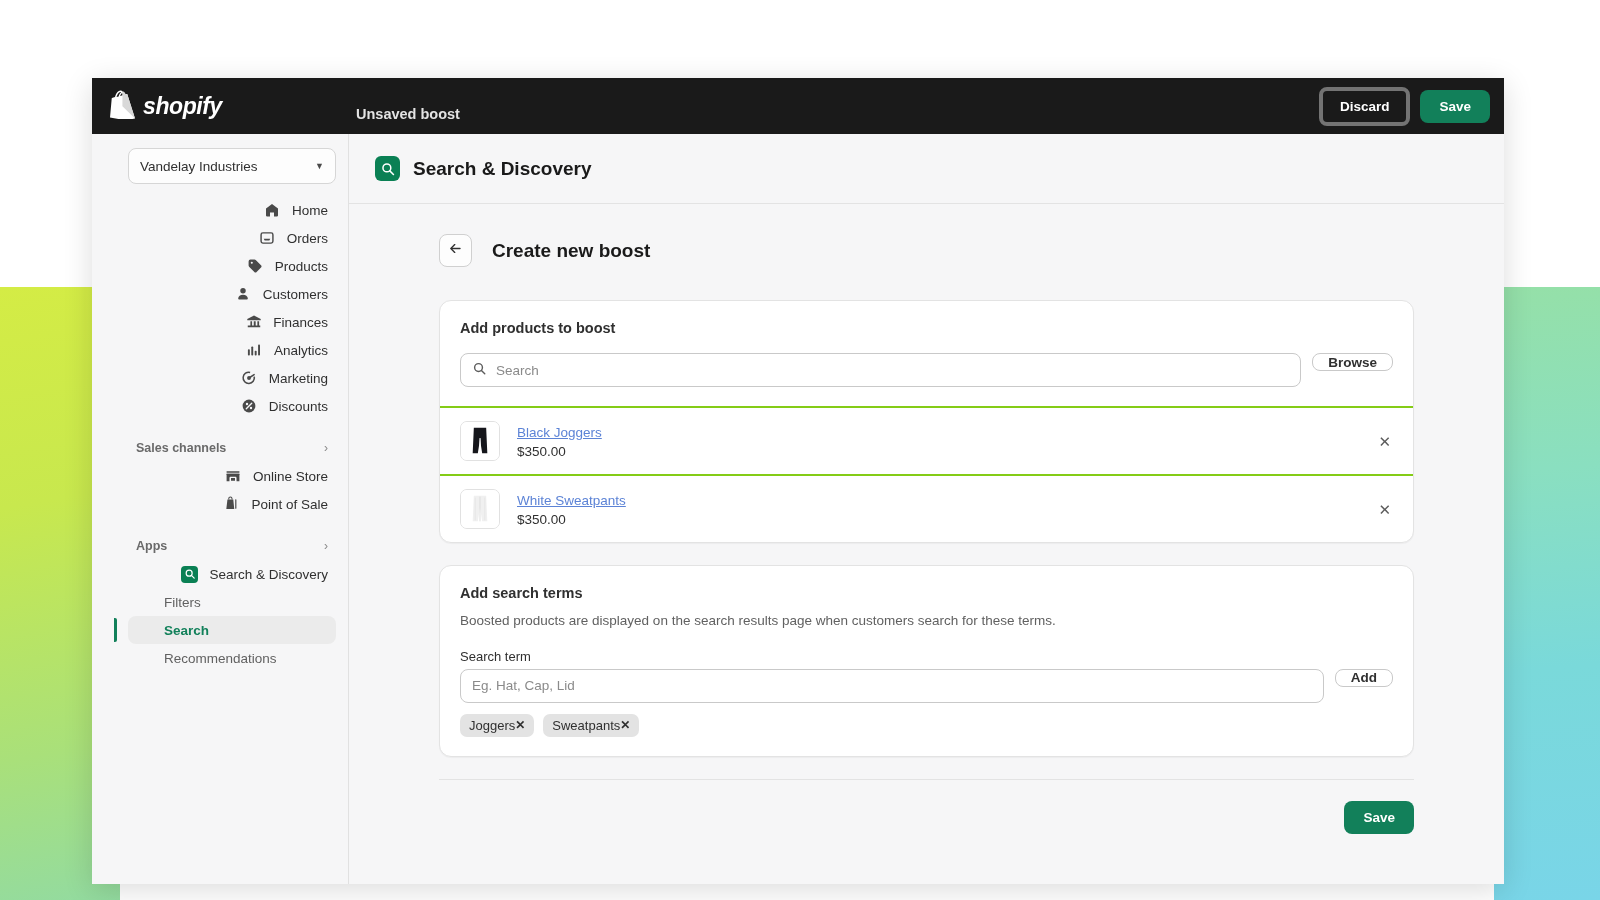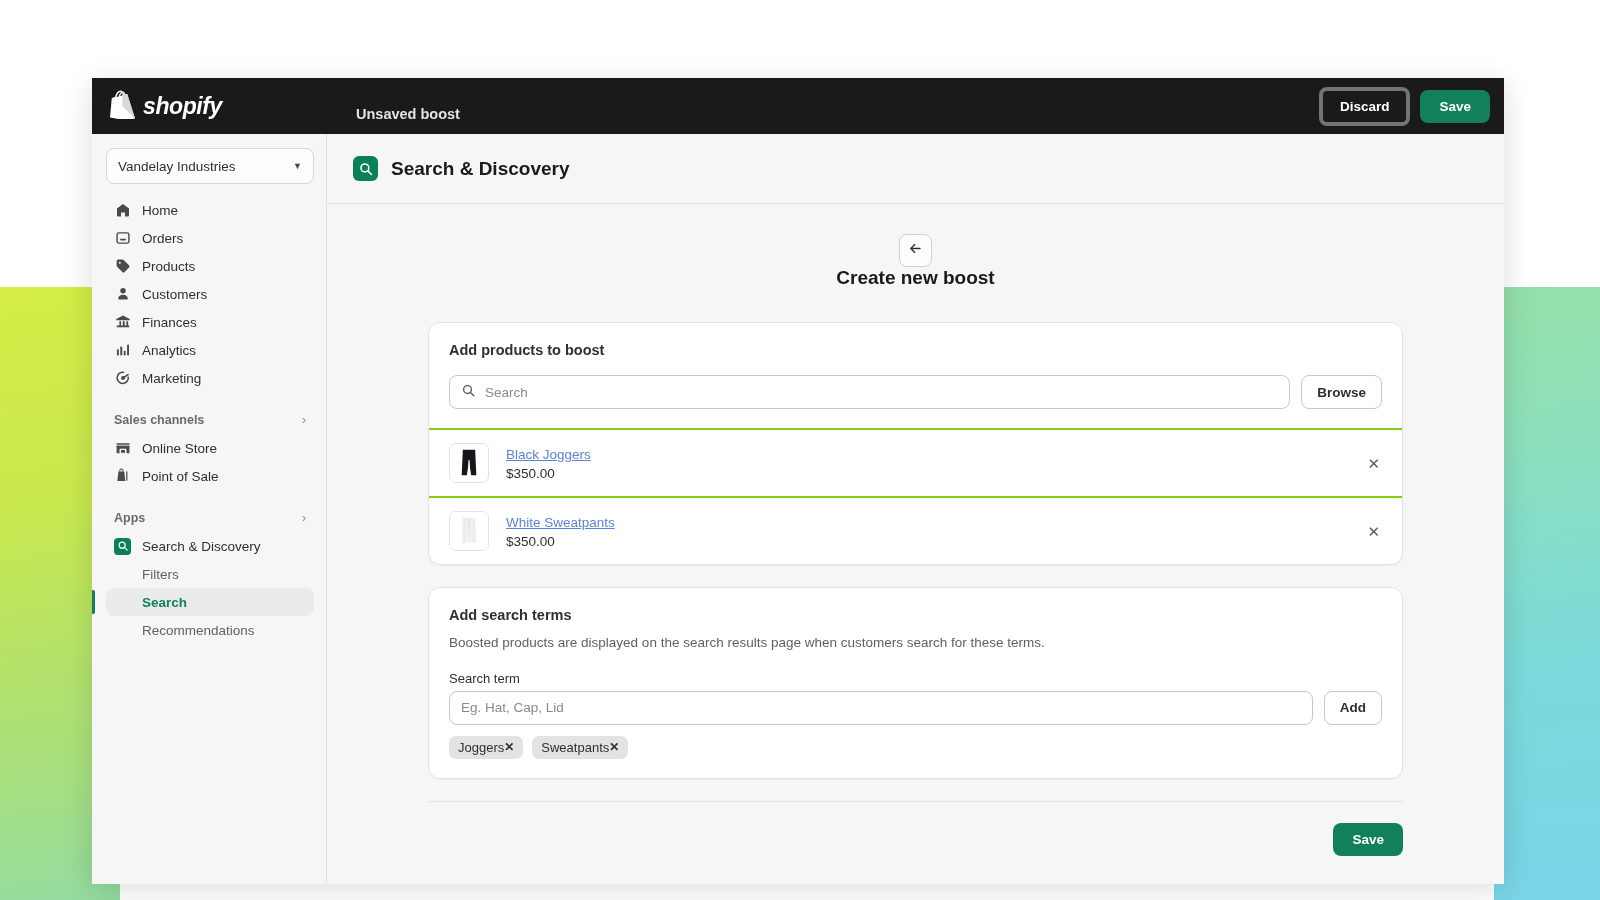--- a/index.html
+++ b/index.html
@@ -56,21 +56,21 @@
     padding: 8px 17px; cursor: pointer;
     font-family: inherit;
   }
   .btn-save-top {
     background: #12805a; color: #ffffff; border: none;
     border-radius: 8px; font-size: 13.5px; font-weight: 600;
     padding: 9px 19px; cursor: pointer; font-family: inherit;
   }
 
   
-  .body-split { display: flex; height: 750px; }
+  .body-split { display: flex; height: 750px; margin-left: 22px; }
 
   
   .sidebar {
     width: 235px; flex: 0 0 235px;
     background: #f6f6f7;
     border-right: 1px solid #e1e1e1;
     padding: 14px 12px 0 14px;
     position: relative;
   }
   .store-switcher {
@@ -79,21 +79,21 @@
     border-radius: 8px; height: 36px;
     padding: 0 11px; margin-bottom: 12px;
     cursor: pointer;
   }
   .store-name { font-size: 13.5px; color: #303030; font-weight: 400; }
   .caret { margin-left: auto; color: #4a4a4a; font-size: 9px; }
 
   .nav-item {
     display: flex; align-items: center; gap: 11px;
     height: 28px; padding: 0 8px; border-radius: 8px;
-    cursor: pointer; margin-bottom: 0px;
+    cursor: pointer; margin-bottom: 0px; justify-content: flex-end;
   }
   .nav-item .ico { width: 17px; height: 17px; display: flex; align-items: center; justify-content: center; flex: 0 0 17px; }
   .nav-item .lbl { font-size: 13.5px; color: #303030; font-weight: 400; }
 
   .section-head {
     display: flex; align-items: center;
     height: 28px; padding: 0 8px; margin-top: 14px;
     cursor: pointer;
   }
   .section-head .lbl { font-size: 12.5px; color: #6a6a6a; font-weight: 600; }
@@ -122,21 +122,21 @@
     height: 70px; display: flex; align-items: center;
     padding: 0 26px; border-bottom: 1px solid #e3e3e3;
     background: #f6f6f7;
   }
   .app-header .app-icon-sq { width: 25px; height: 25px; border-radius: 6px; flex: 0 0 25px; }
   .app-header-title { font-size: 19px; font-weight: 700; color: #1a1a1a; margin-left: 13px; }
 
   .content-scroll { flex: 1; overflow: hidden; padding: 0 0 0 0; }
   .content-inner { width: 975px; margin: 0 auto; padding-top: 30px; }
 
-  .page-head { display: flex; align-items: center; margin-bottom: 33px; flex-direction: column; }
+  .page-head { display: flex; align-items: center; gap: 20px; margin-bottom: 33px; }
   .back-btn {
     width: 33px; height: 33px; border: 1px solid #d0d0d0; border-radius: 8px;
     background: #fdfdfd; display: flex; align-items: center; justify-content: center;
     cursor: pointer;
   }
   .page-title { font-size: 19px; font-weight: 700; color: #1a1a1a; }
 
   .card {
     background: #ffffff; border: 1px solid #e3e3e3; border-radius: 12px;
     box-shadow: 0 1px 1px rgba(0,0,0,0.04);
@@ -152,21 +152,21 @@
     height: 34px; padding: 0 11px;
   }
   .input-wrap input {
     border: none; outline: none; flex: 1;
     font-size: 13.5px; font-family: inherit; color: #303030; background: transparent;
   }
   .input-wrap input::placeholder { color: #8a8a8a; }
   .btn-outline {
     border: 1px solid #c9c9c9; border-radius: 8px; background: #ffffff;
     font-size: 13.5px; font-weight: 600; color: #303030;
-    padding: 0 15px; height: 34px; cursor: pointer; font-family: inherit;
+    padding: 0 15px; height: 18px; cursor: pointer; font-family: inherit;
   }
 
   .prod-row {
     display: flex; align-items: center;
     padding: 13px 20px; border-top: 2px solid #84cc16;
   }
   .thumb {
     width: 40px; height: 40px; border-radius: 7px;
     border: 1px solid #e1e1e1; background: #ffffff;
     overflow: hidden; flex: 0 0 40px; position: relative;
@@ -297,20 +297,31 @@
         <span class="ico">
           <svg width="16" height="16" viewBox="0 0 20 20" fill="none" stroke="#4a4a4a" stroke-width="1.9">
               <path d="M16.5 8.3A7 7 0 1 1 11.4 3"></path>
               <path d="M10 10l6.4-4.2" stroke-linecap="round"></path>
               <circle cx="10" cy="10" r="2.4" fill="#4a4a4a" stroke="none"></circle>
             </svg>
         </span>
         <span class="lbl">Marketing</span>
       </div>
 
+      <div class="nav-item">
+        <span class="ico">
+          <svg width="16" height="16" viewBox="0 0 20 20" fill="#4a4a4a">
+              <circle cx="10" cy="10" r="8"></circle>
+              <path d="M6.6 13.4 13.4 6.6" stroke="#f6f6f7" stroke-width="1.7" stroke-linecap="round"></path>
+              <circle cx="7.5" cy="7.5" r="1.5" fill="#f6f6f7"></circle>
+              <circle cx="12.5" cy="12.5" r="1.5" fill="#f6f6f7"></circle>
+            </svg>
+        </span>
+        <span class="lbl">Discounts</span>
+      </div>
 
       <div class="section-head">
         <span class="lbl">Sales channels</span>
         <span class="chev">›</span>
       </div>
 
       <div class="nav-item">
         <span class="ico">
           <svg width="16" height="16" viewBox="0 0 20 20" fill="#4a4a4a">
               <path d="M2 5.8h16V4H2v1.8zm0 1.7v9.1h3.6v-4.1c0-.9.7-1.6 1.6-1.6h5.6c.9 0 1.6.7 1.6 1.6v4.1H18V7.5H2zm5.5 4.9v3.6h5V12.4h-5z"></path>

